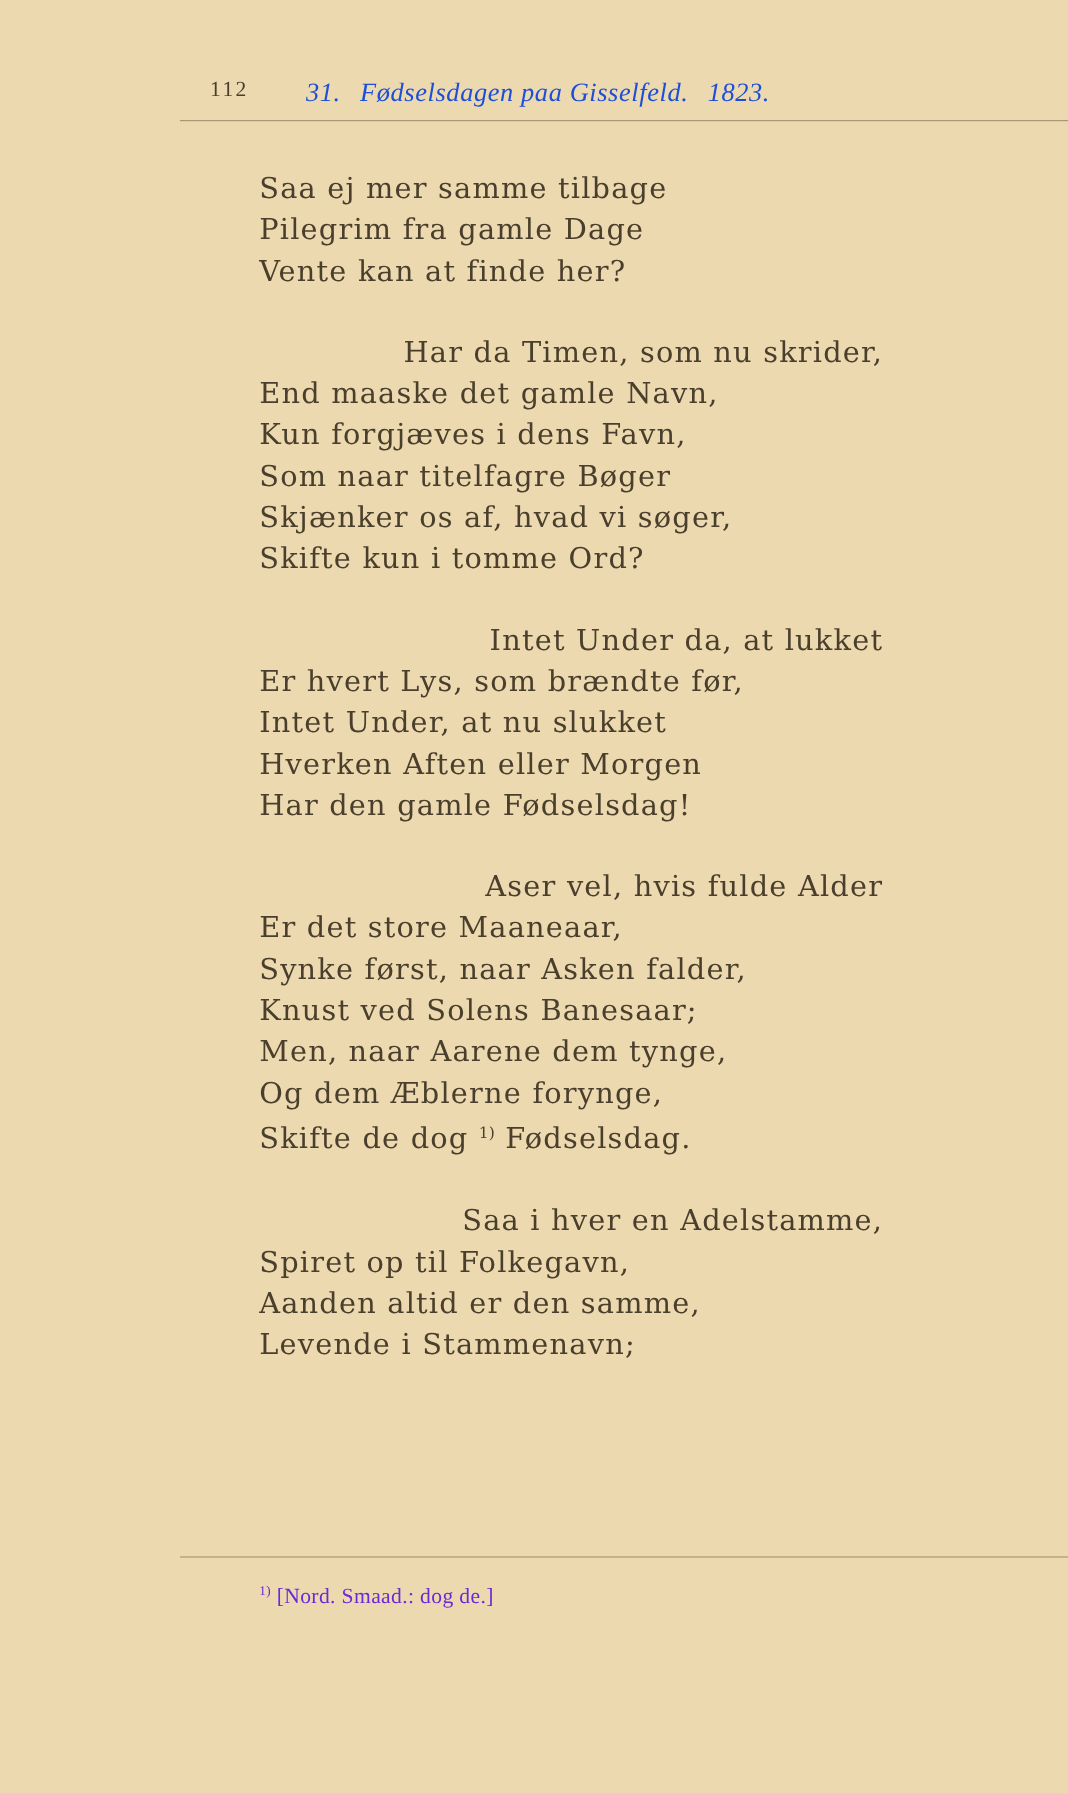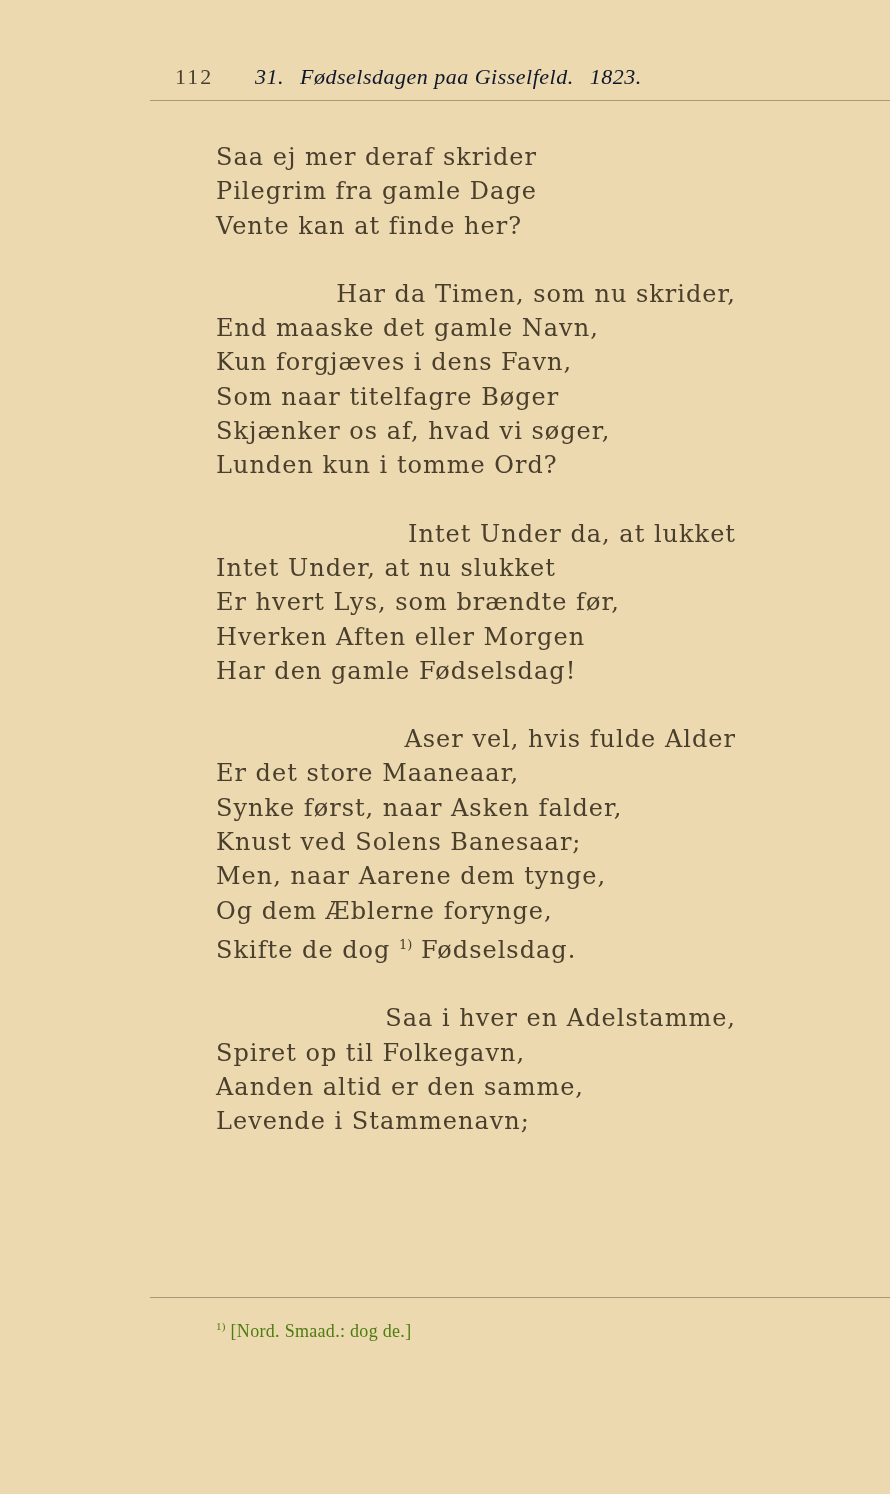--- a/index.html
+++ b/index.html
@@ -9,25 +9,25 @@
     position: relative; overflow: hidden;
     font-family: "DejaVu Serif", "Liberation Serif", serif;
     color: #4a3f2c;
   }
   .page-header {
     position: absolute; top: 64px; left: 175px; width: 560px;
     height: 30px; font-family: "Liberation Serif", serif;
   }
   .page-number {
     position: absolute; left: 0; top: 0;
-    font-size: 22px; letter-spacing: 2px; color: #4a3f2c;
+    font-size: 18px; letter-spacing: 2px; color: #4a3f2c;
   }
   .running-title {
     position: absolute; left: 80px; top: 0;
-    font-size: 22px; font-style: italic; color: #0f172a;
+    font-size: 22px; font-style: italic; color: #1d4ed8;
     white-space: nowrap; letter-spacing: 0.5px;
   }
   .running-title span { margin-right: 10px; }
   .header-rule {
     position: absolute; top: 100px; left: 150px; width: 740px;
     height: 1px; background: #a89878;
   }
   .poem {
     position: absolute; left: 216px; top: 140px; width: 520px;
   }
@@ -38,55 +38,55 @@
   }
   .line.indent { padding-left: 26px; text-align: right; }
   sup.fn { font-size: 13px; vertical-align: 9px; letter-spacing: 0; }
   .footnote-rule {
     position: absolute; top: 1297px; left: 150px; width: 740px;
     height: 1px; background: #a89878;
   }
   .footnote {
     position: absolute; top: 1320px; left: 216px;
     font-family: "Liberation Serif", serif;
-    font-size: 18px; color: #4d7c0f; letter-spacing: 0.3px;
+    font-size: 18px; color: #6d28d9; letter-spacing: 0.3px;
   }
   .footnote sup { font-size: 11px; vertical-align: 7px; }
 </style>
 </head>
 <body>
 
 <div class="page-header">
   <span class="page-number">112</span>
   <span class="running-title">
     <span>31.</span>
     <span>Fødselsdagen paa Gisselfeld.</span>
     <span>1823.</span>
   </span>
 </div>
 <div class="header-rule"></div>
 
 <div class="poem">
   <div class="stanza">
-    <div class="line">Saa ej mer deraf skrider</div>
+    <div class="line">Saa ej mer samme tilbage</div>
     <div class="line">Pilegrim fra gamle Dage</div>
     <div class="line">Vente kan at finde her?</div>
   </div>
   <div class="stanza">
     <div class="line indent">Har da Timen, som nu skrider,</div>
     <div class="line">End maaske det gamle Navn,</div>
     <div class="line">Kun forgjæves i dens Favn,</div>
     <div class="line">Som naar titelfagre Bøger</div>
     <div class="line">Skjænker os af, hvad vi søger,</div>
-    <div class="line">Lunden kun i tomme Ord?</div>
+    <div class="line">Skifte kun i tomme Ord?</div>
   </div>
   <div class="stanza">
     <div class="line indent">Intet Under da, at lukket</div>
+    <div class="line">Er hvert Lys, som brændte før,</div>
     <div class="line">Intet Under, at nu slukket</div>
-    <div class="line">Er hvert Lys, som brændte før,</div>
     <div class="line">Hverken Aften eller Morgen</div>
     <div class="line">Har den gamle Fødselsdag!</div>
   </div>
   <div class="stanza">
     <div class="line indent">Aser vel, hvis fulde Alder</div>
     <div class="line">Er det store Maaneaar,</div>
     <div class="line">Synke først, naar Asken falder,</div>
     <div class="line">Knust ved Solens Banesaar;</div>
     <div class="line">Men, naar Aarene dem tynge,</div>
     <div class="line">Og dem Æblerne forynge,</div>

